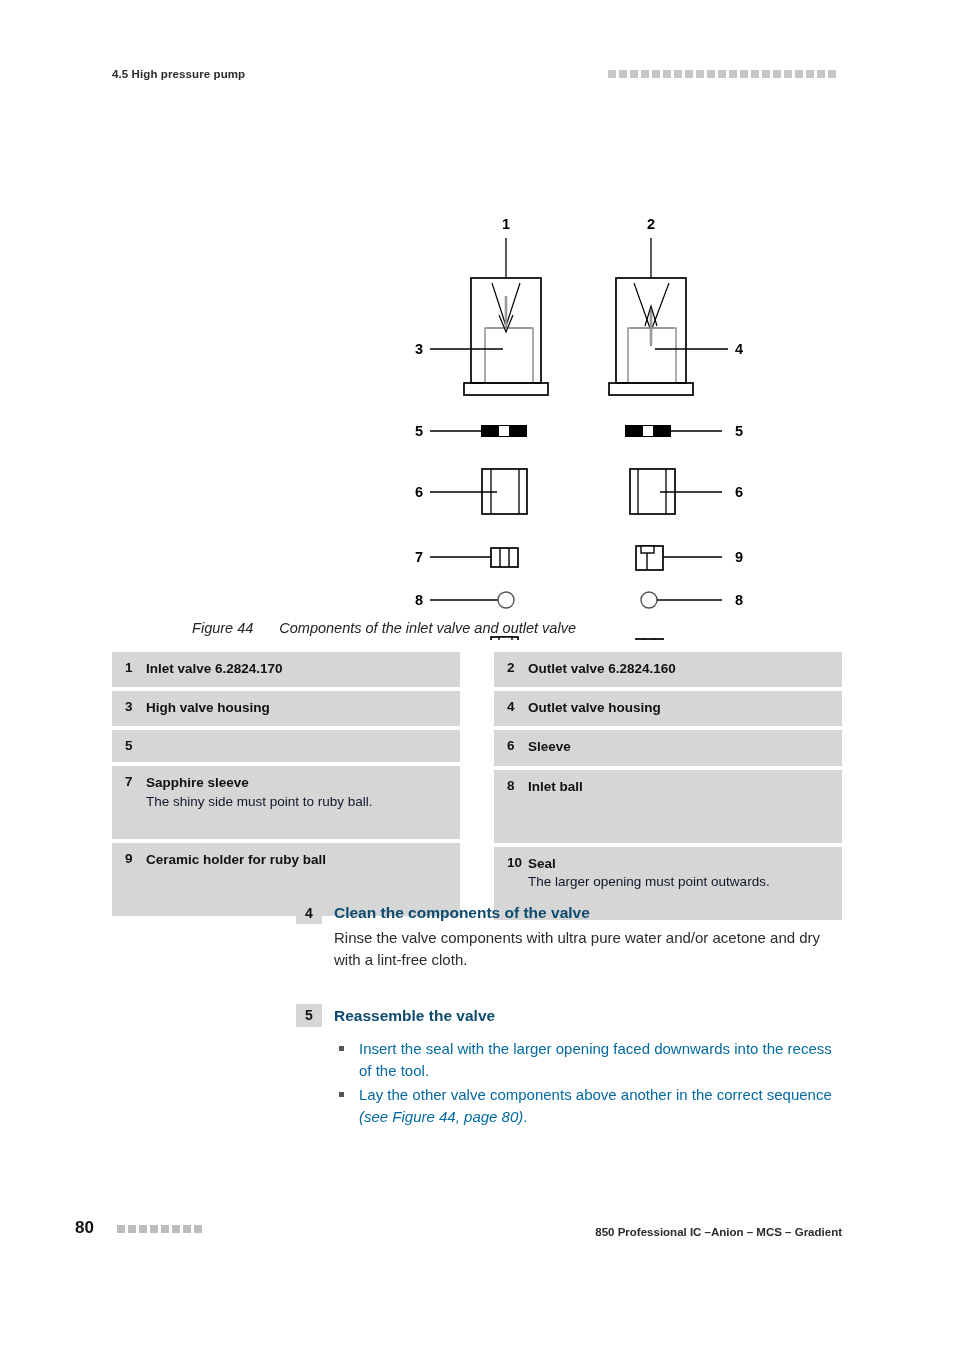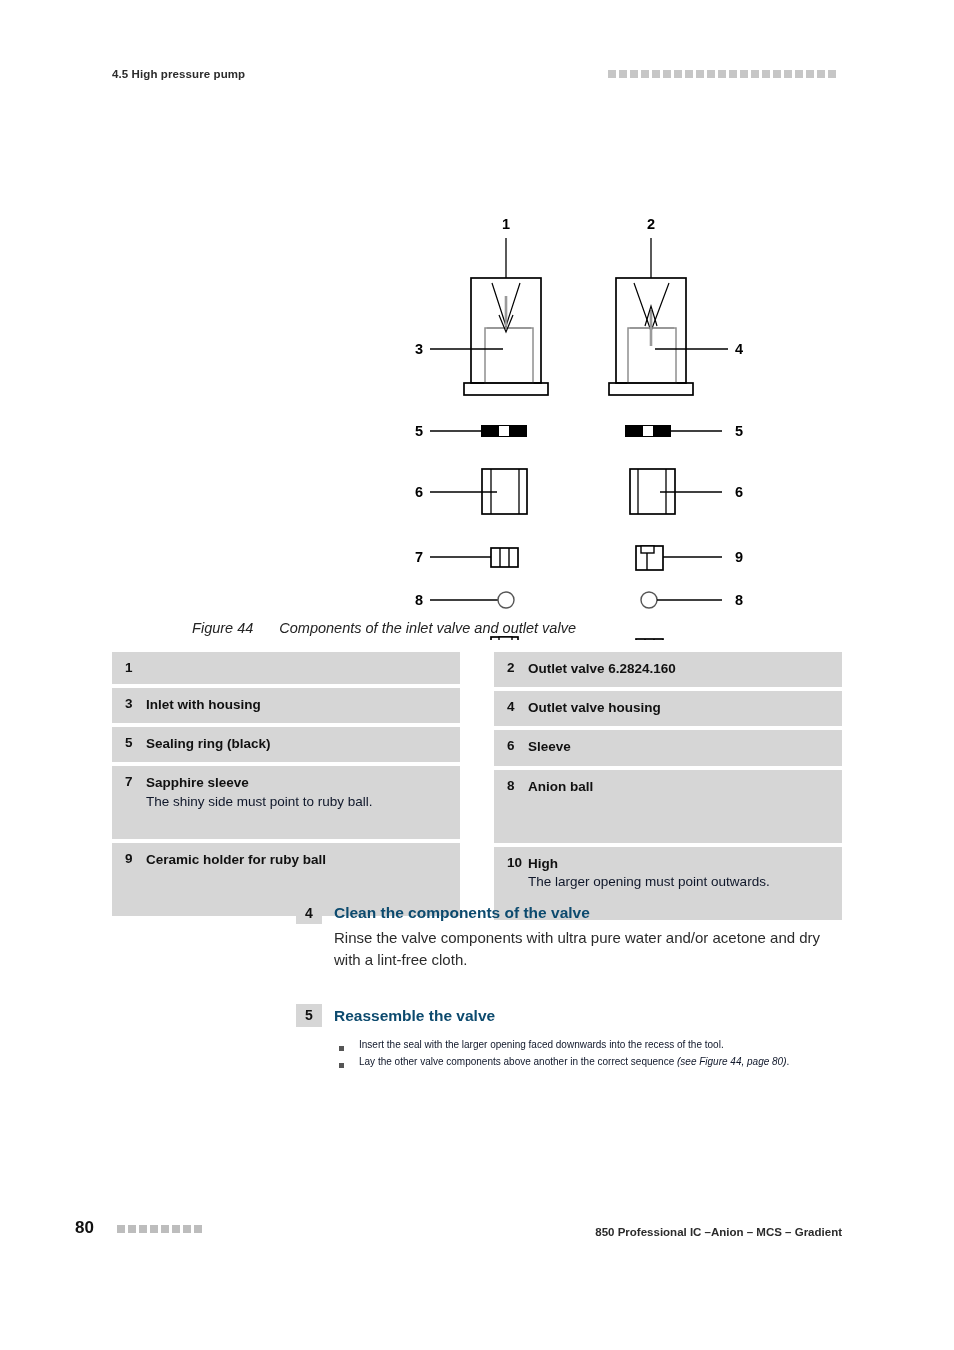--- a/index.html
+++ b/index.html
@@ -38,21 +38,21 @@
   
   .steps{position:absolute;left:296px;top:888px;width:546px;}
   .step{position:relative;margin-bottom:24px;}
   .step .marker{position:absolute;left:0;top:0;width:26px;height:23px;background:#d6d6d6;
     display:flex;align-items:center;justify-content:center;
     font-size:14px;font-weight:700;color:#111;}
   .step .title{margin-left:38px;font-size:15.5px;font-weight:700;color:#0c4a6e;line-height:1.5;margin-top:13px;}
   .step .para{margin-left:38px;font-size:15px;color:#2b2b2b;line-height:1.48;margin-top:3px;}
   .step .para i{font-style:italic;}
   .blist{margin-left:38px;margin-top:11px;}
-  .bitem{position:relative;padding-left:25px;font-size:10px;color:#0f172a;line-height:1.48;margin-bottom:2px;}
+  .bitem{position:relative;padding-left:25px;font-size:15px;color:#0369a1;line-height:1.48;margin-bottom:2px;}
   .bitem .bullet{position:absolute;left:5px;top:8px;width:5px;height:5px;background:#555;}
   .bitem i{font-style:italic;text-align:right;}
 
   
   .ftr-page{position:absolute;left:75px;bottom:112px;font-size:17px;font-weight:700;color:#111;}
   .ftr-squares{position:absolute;left:117px;bottom:117px;display:flex;gap:3px;}
   .ftr-squares i{display:block;width:8px;height:8px;background:#bdbdbd;}
   .ftr-right{position:absolute;right:112px;bottom:112px;font-size:11.5px;font-weight:700;color:#2b2b2b;margin-left:32px;}
 </style>
 </head>
@@ -228,32 +228,32 @@
 
   <div class="figcap">
     <span class="num">Figure 44</span><span>Components of the inlet valve and outlet valve</span>
   </div>
 
   <div class="legend">
 
     <div class="legcol">
       <div class="legrow">
         <div class="n">1</div>
+        <div class="body">
+          <div class="lbl">Inlet valve 6.2824.170</div>
+        </div>
       </div>
       <div class="legrow">
         <div class="n">3</div>
         <div class="body">
-          <div class="lbl">Inlet with housing</div>
+          <div class="lbl">High valve housing</div>
         </div>
       </div>
       <div class="legrow">
         <div class="n">5</div>
-        <div class="body">
-          <div class="lbl">Sealing ring (black)</div>
-        </div>
       </div>
       <div class="legrow tall">
         <div class="n">7</div>
         <div class="body">
           <div class="lbl">Sapphire sleeve</div>
           <div class="sub">The shiny side must point to ruby ball.</div>
         </div>
       </div>
       <div class="legrow tall2">
         <div class="n">9</div>
@@ -278,27 +278,27 @@
       </div>
       <div class="legrow">
         <div class="n">6</div>
         <div class="body">
           <div class="lbl">Sleeve</div>
         </div>
       </div>
       <div class="legrow tall">
         <div class="n">8</div>
         <div class="body">
-          <div class="lbl">Anion ball</div>
+          <div class="lbl">Inlet ball</div>
         </div>
       </div>
       <div class="legrow tall2">
         <div class="n">10</div>
         <div class="body">
-          <div class="lbl">High</div>
+          <div class="lbl">Seal</div>
           <div class="sub">The larger opening must point outwards.</div>
         </div>
       </div>
     </div>
   </div>
 
   <div class="steps">
 
     <div class="step">
       <div class="marker">4</div>

